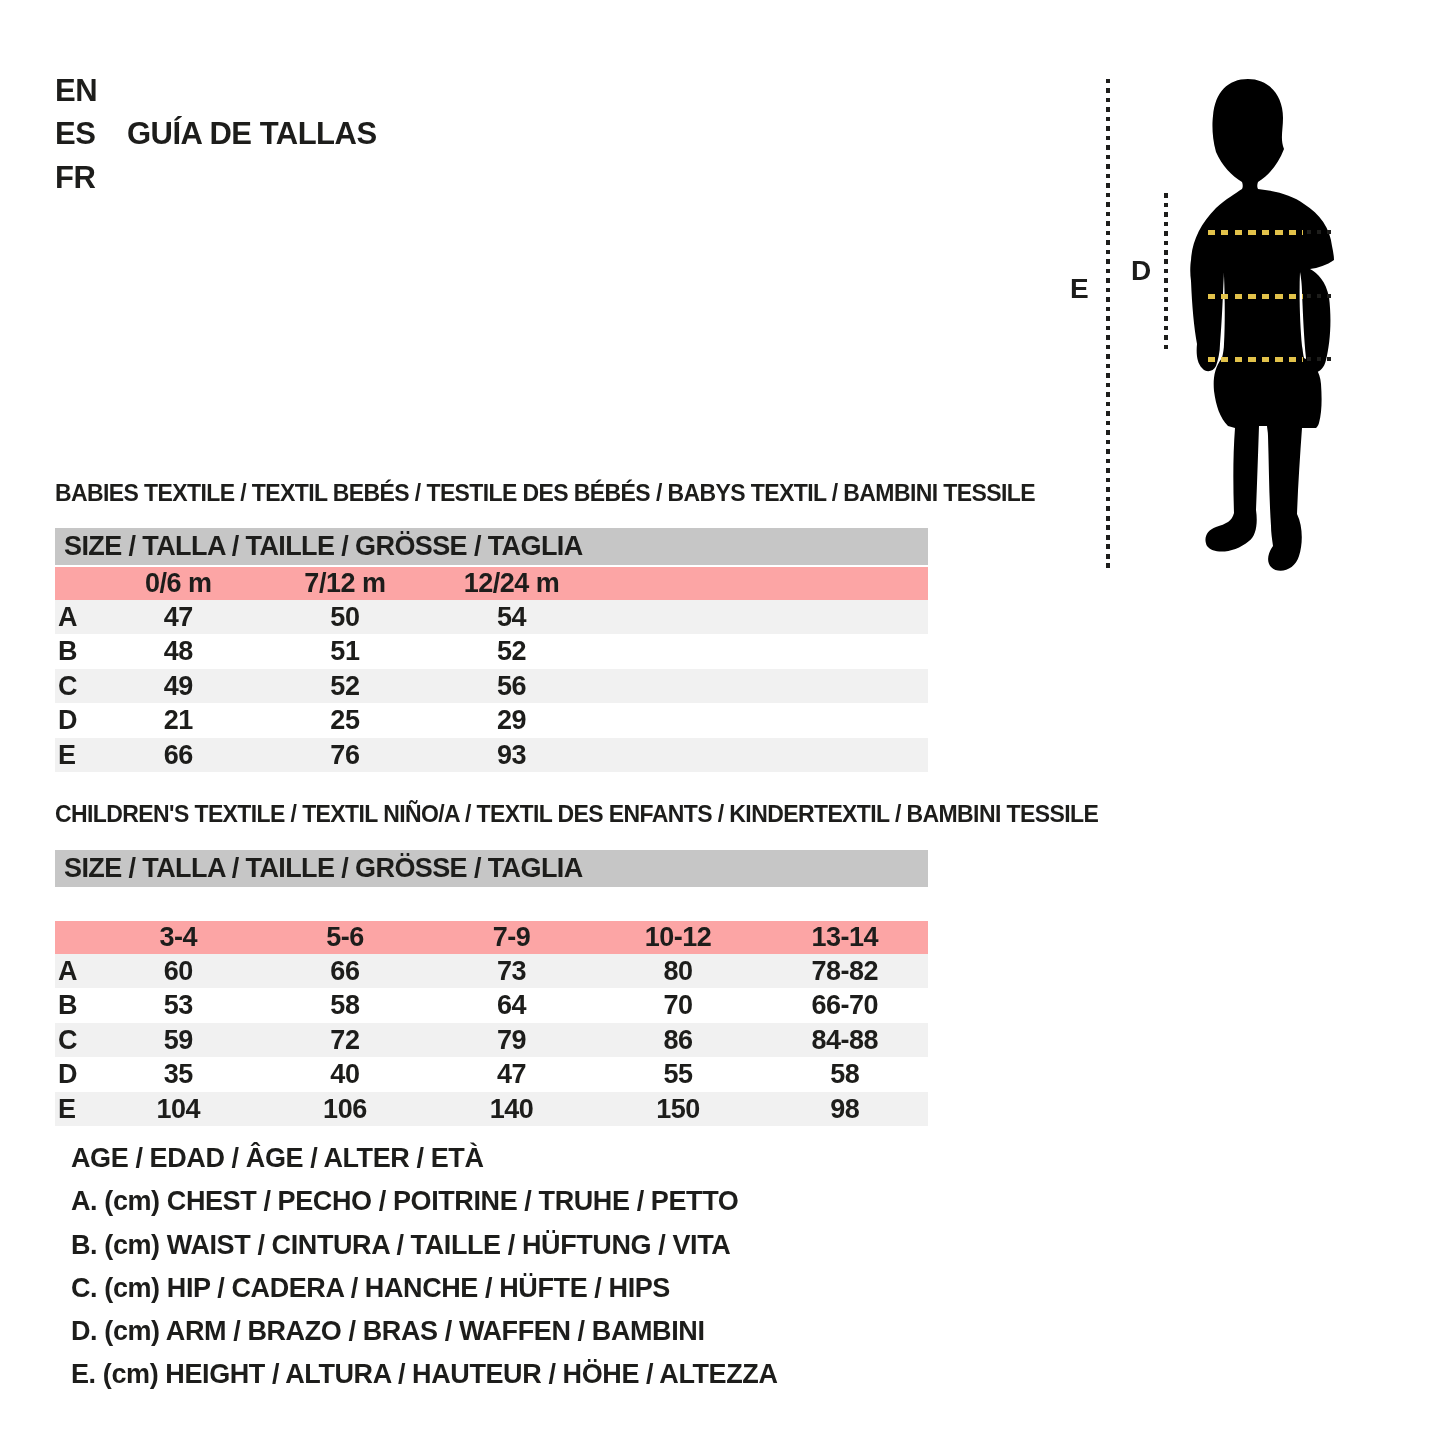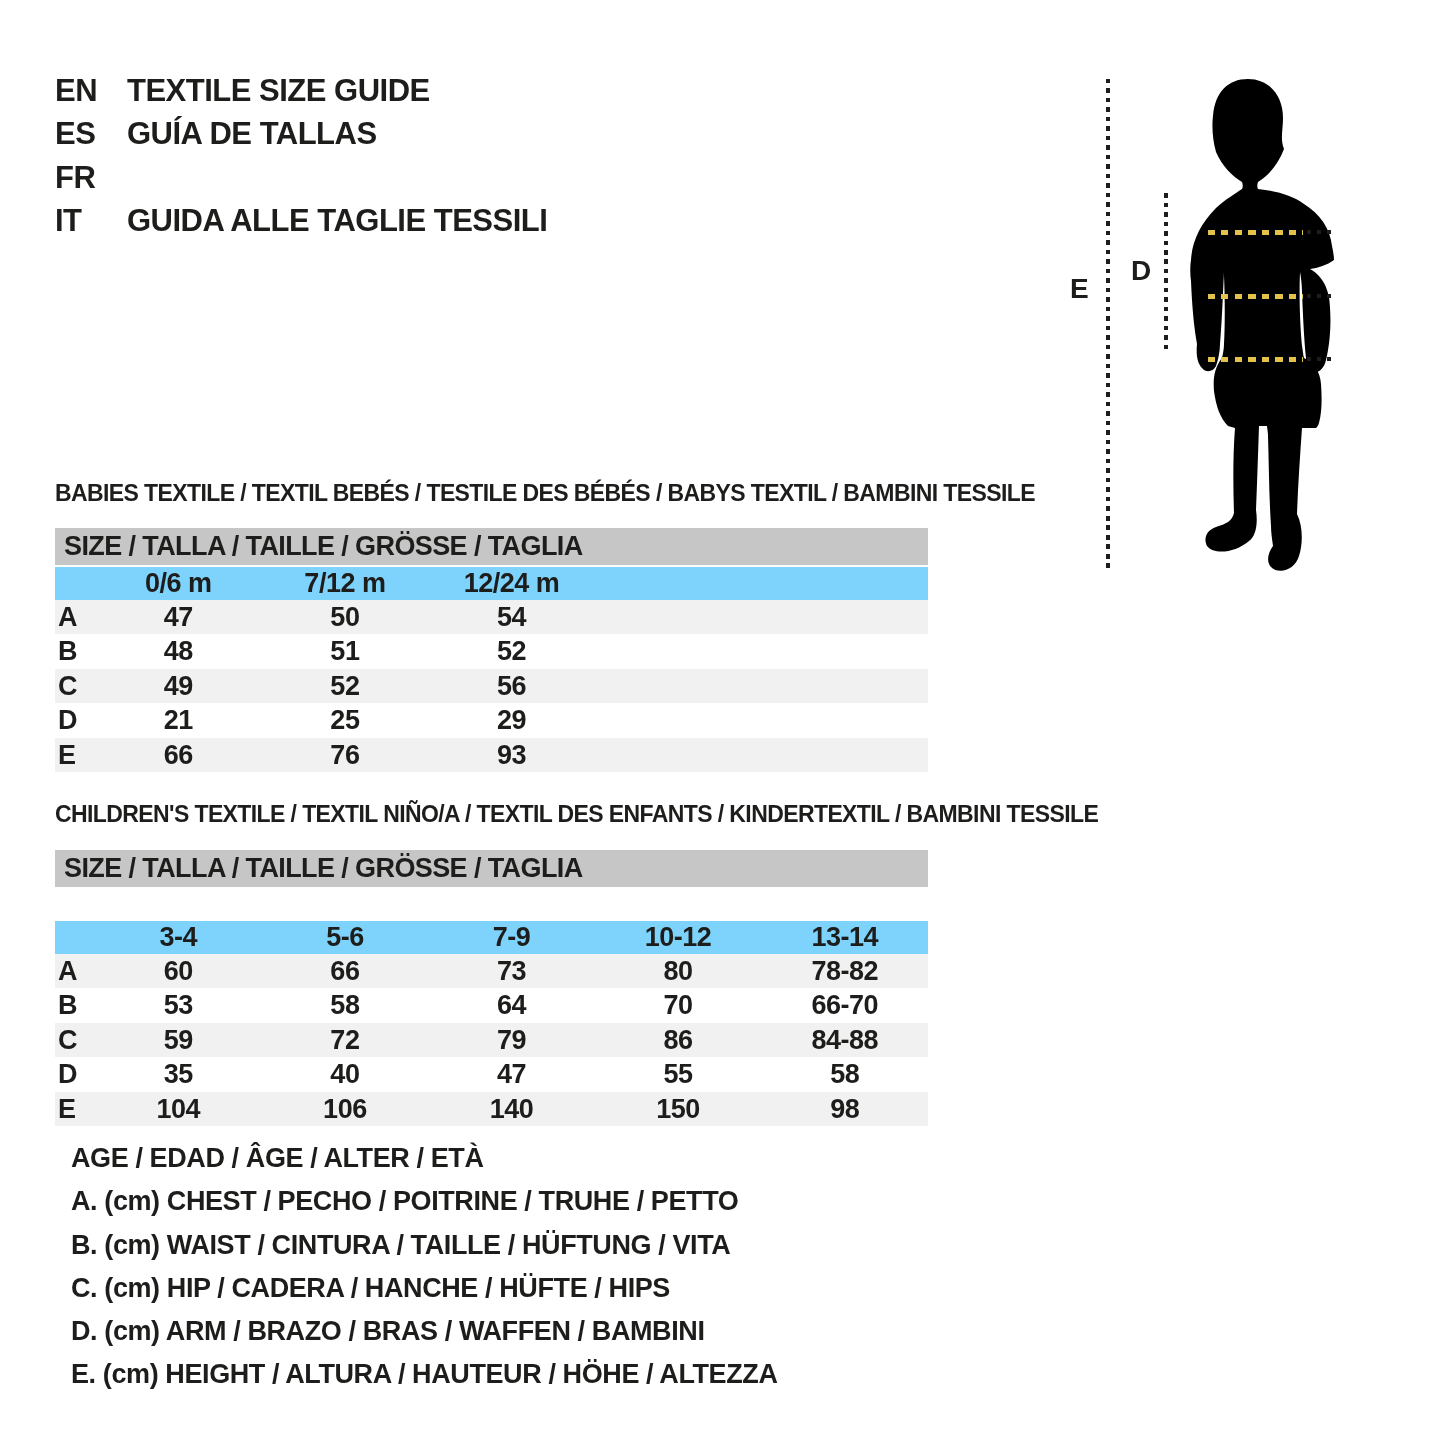--- a/index.html
+++ b/index.html
@@ -14,21 +14,21 @@
   .lang-code{width:72px;}
   
   .sec-title{position:absolute;left:55px;font-size:23px;font-weight:bold;letter-spacing:-0.6px;white-space:nowrap;}
   
   .size-bar{position:absolute;left:55px;width:873px;height:37px;background:#c6c6c6;
     font-size:27px;font-weight:bold;letter-spacing:-0.6px;line-height:37px;padding-left:9px;box-sizing:border-box;}
   
   .size-table{position:absolute;left:55px;width:873px;}
   .trow{display:grid;grid-template-columns:40px 166.6px 166.6px 166.6px 166.6px 166.6px;height:34.4px;line-height:34.4px;
     font-size:27px;font-weight:bold;letter-spacing:-0.5px;}
-  .thead-row{height:33px;line-height:33px;background:#7dd3fc;}
+  .thead-row{height:33px;line-height:33px;background:#fca5a5;}
   .trow .cell{text-align:center;}
   .trow .label-cell{text-align:left;padding-left:3px;}
   .row-alt{background:#f1f1f1;}
   
   .legend{position:absolute;left:71px;top:1137px;}
   .legend-line{height:43.3px;line-height:43.3px;font-size:27px;font-weight:bold;letter-spacing:-0.4px;white-space:nowrap;}
   
   .vdots{position:absolute;width:4px;background-image:repeating-linear-gradient(to bottom,#1d1d1b 0 4.5px,transparent 4.5px 9.5px);}
   .hdots-black{position:absolute;height:4px;background-image:repeating-linear-gradient(to right,#1d1d1b 0 4.5px,transparent 4.5px 10px);}
   .hdash-yellow{position:absolute;height:5px;background-image:repeating-linear-gradient(to right,var(--dash) 0 7px,transparent 7px 13.5px);}
@@ -36,32 +36,27 @@
   .silhouette{position:absolute;left:1180px;top:76px;}
 </style>
 </head>
 <body>
 
 <div class="canvas" style="--dash:#e2c24a;">
 
   <div class="languages">
     <div class="lang-row">
       <span class="lang-code">EN</span>
-      <span class="lang-title">TEXTILE SIZE GUIDE</span>
     </div>
     <div class="lang-row">
       <span class="lang-code">ES</span>
       <span class="lang-title">GUÍA DE TALLAS</span>
     </div>
     <div class="lang-row">
       <span class="lang-code">FR</span>
-    </div>
-    <div class="lang-row">
-      <span class="lang-code">IT</span>
-      <span class="lang-title">GUIDA ALLE TAGLIE TESSILI</span>
     </div>
   </div>
 
   <div class="vdots" style="left:1106px;top:79px;height:493px;"></div>
   <div class="vdots" style="left:1164px;top:193px;height:160px;"></div>
   <span class="m-label" style="left:1070px;top:273px;">E</span>
   <span class="m-label" style="left:1131px;top:255px;">D</span>
 
   <svg class="silhouette" width="165" height="500" viewBox="0 0 165 500" aria-hidden="true">
     <path fill="#000000" d="

